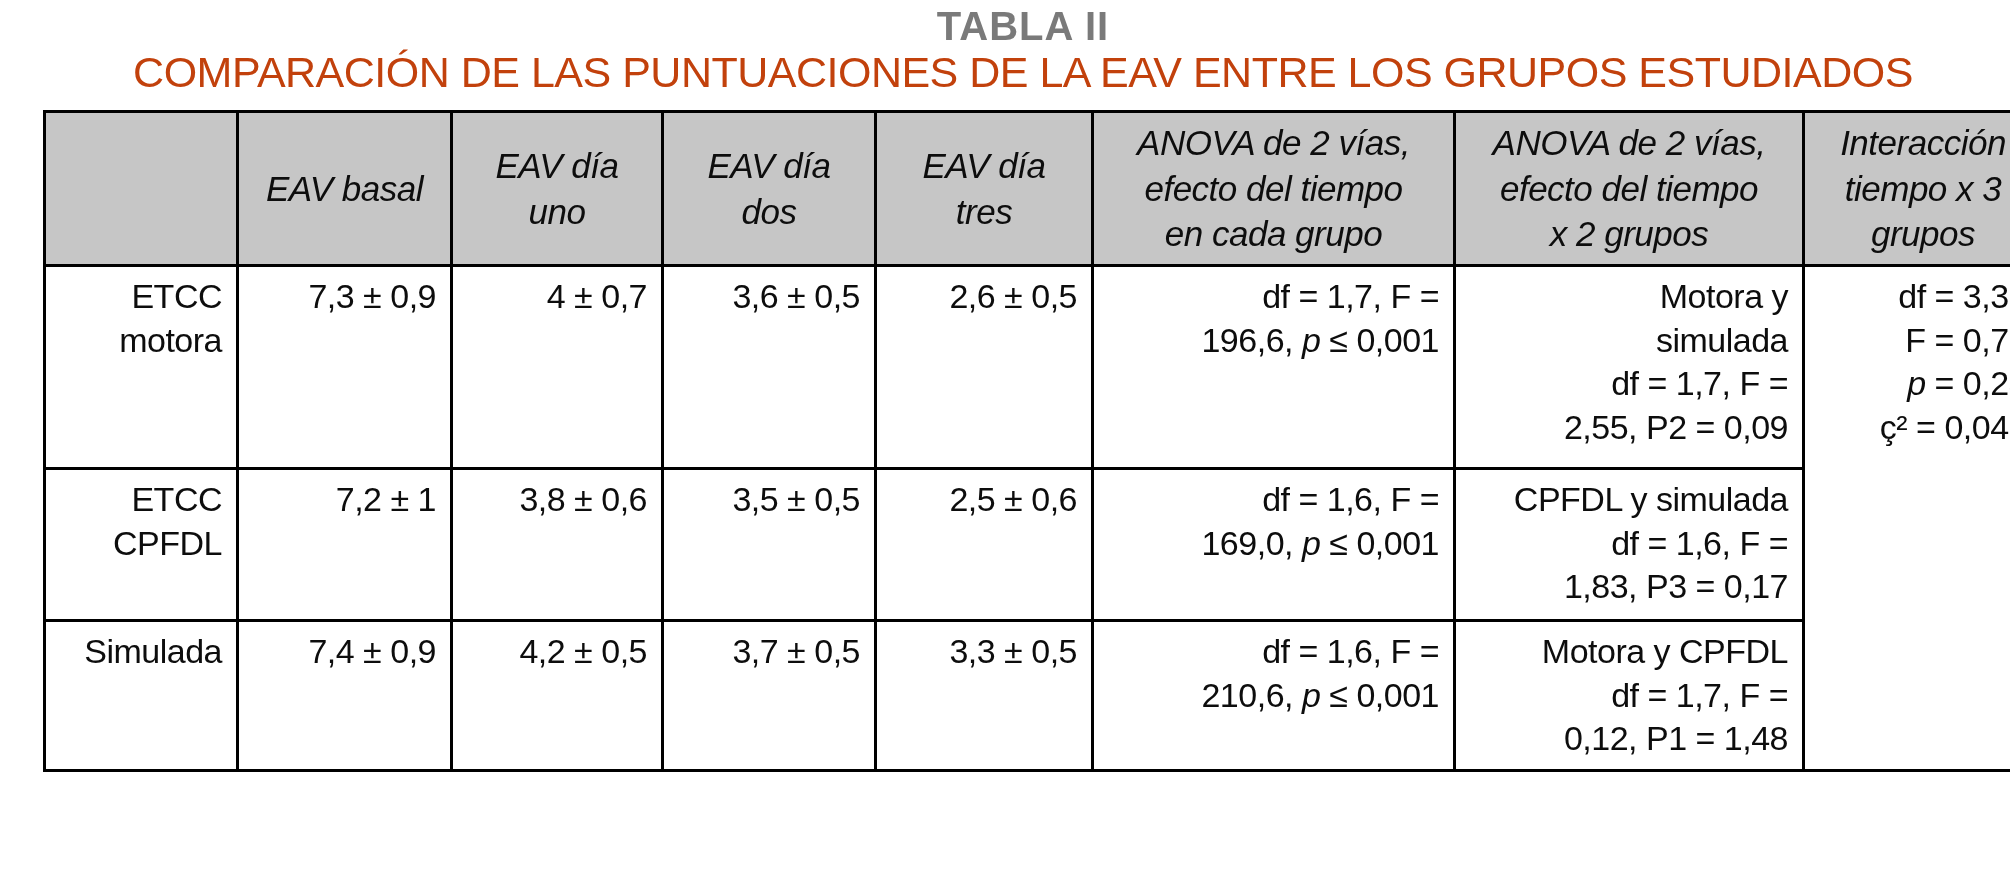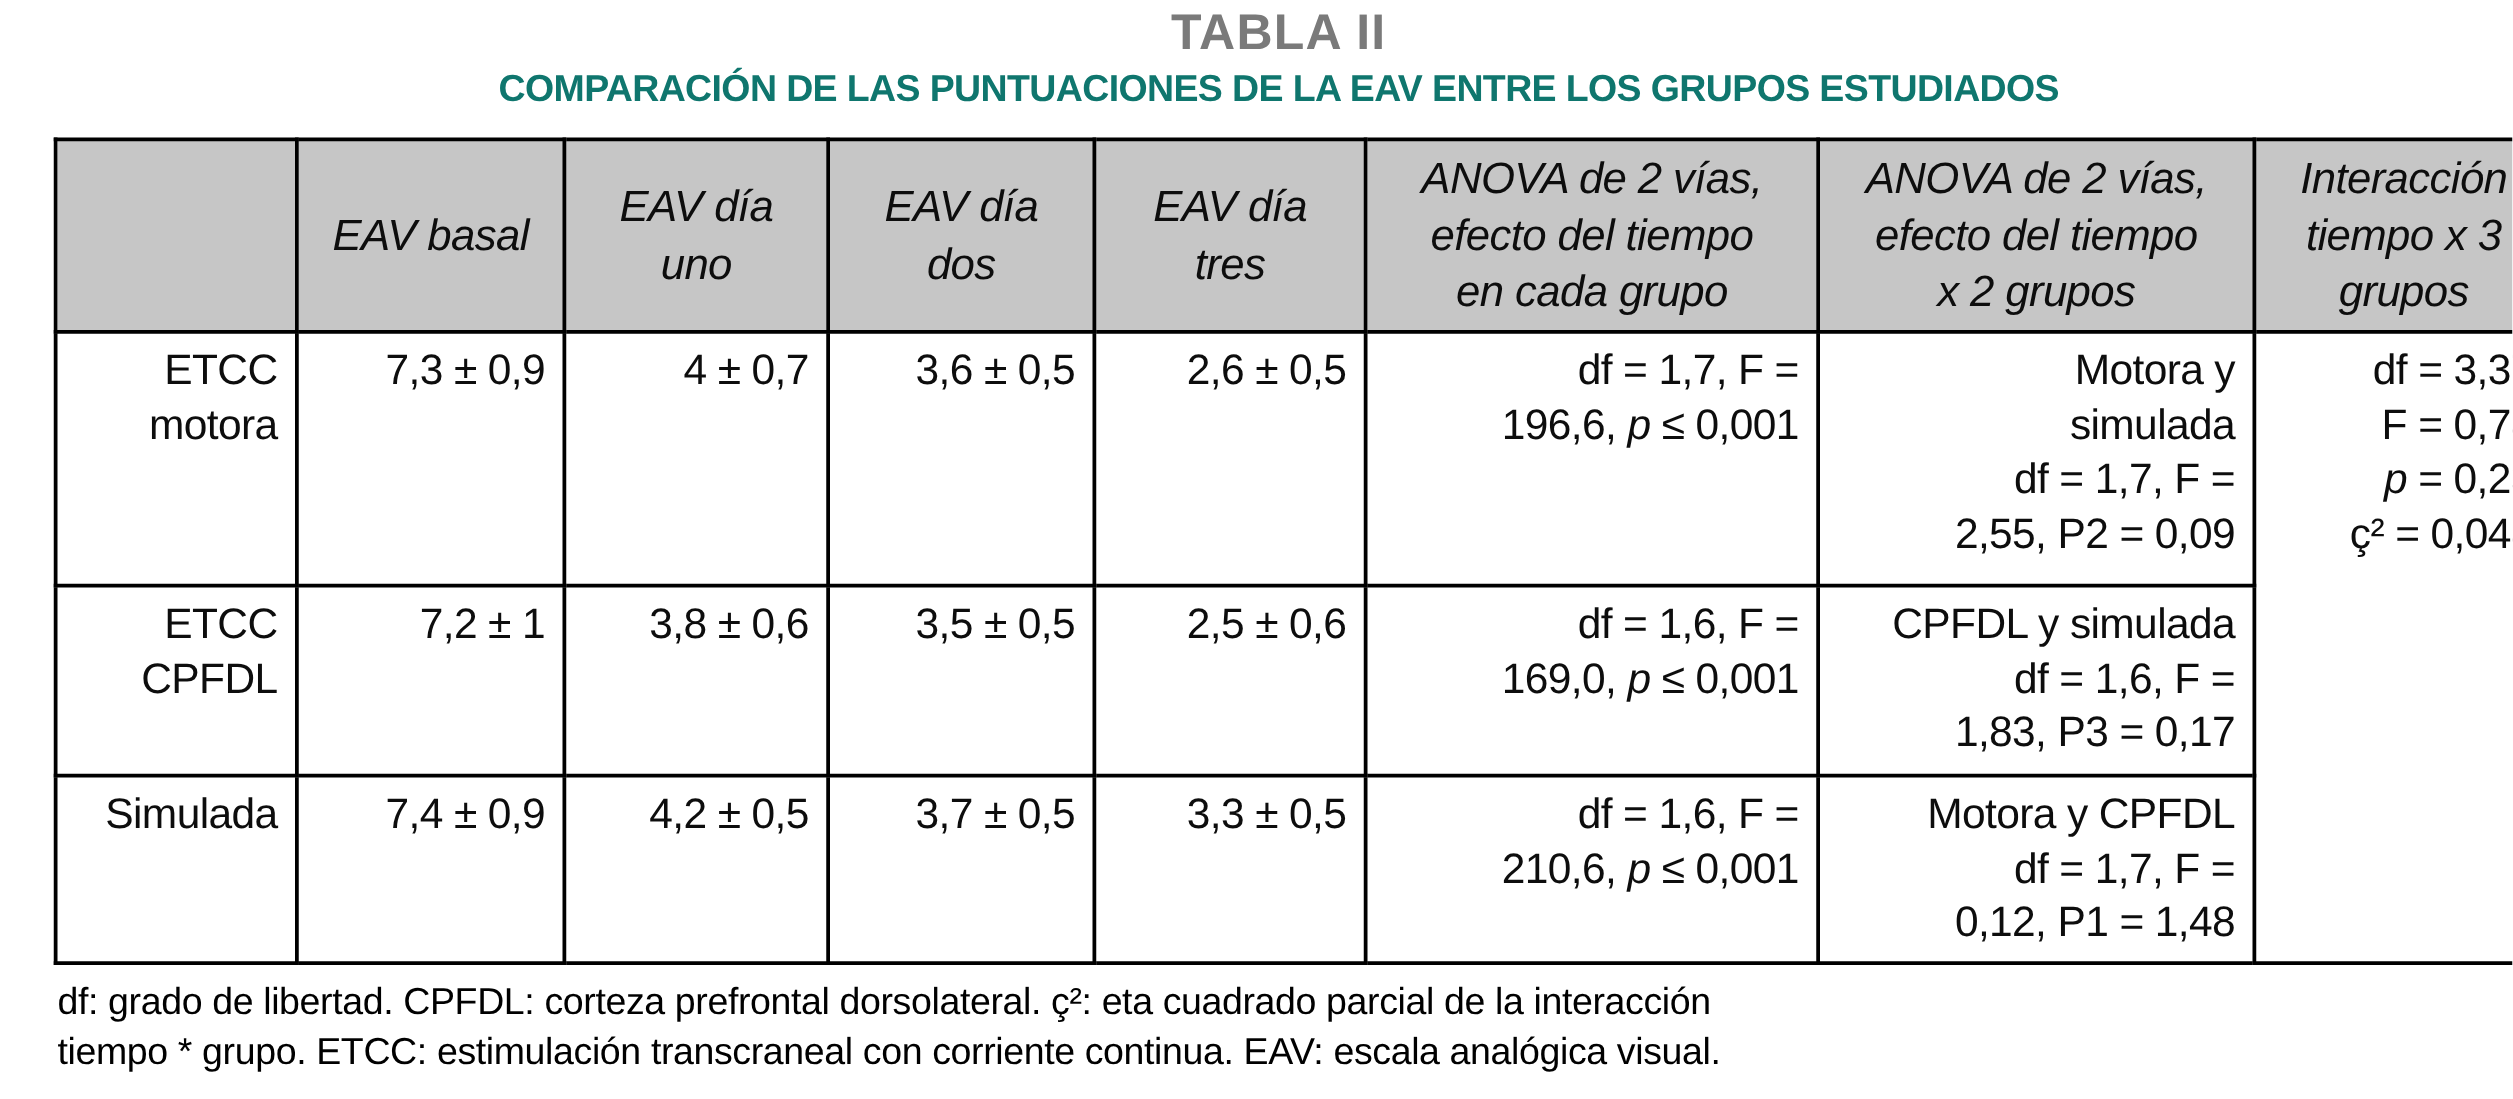--- a/index.html
+++ b/index.html
@@ -17,24 +17,24 @@
   .title {
     text-align: center;
     font-size: 40px;
     line-height: 44px;
     font-weight: bold;
     letter-spacing: 1px;
     color: var(--title-gray, #7a7a7a);
   }
   .subtitle {
     text-align: center;
-    font-size: 30px;
+    font-size: 43px;
     line-height: 48px;
-    font-weight: bold;
-    color: #0f766e;
+    font-weight: normal;
+    color: #c2410c;
     letter-spacing: -0.5px;
   }
   table.results {
     border-collapse: collapse;
     table-layout: fixed;
     margin: 14px 0 0 7px;
     width: 1998px;
   }
   table.results th, table.results td {
     border: 3px solid var(--border, #000000);
@@ -145,16 +145,14 @@
       <td>7,4 ± 0,9</td>
       <td>4,2 ± 0,5</td>
       <td>3,7 ± 0,5</td>
       <td>3,3 ± 0,5</td>
       <td><div class="rt-line">df = 1,6, F =</div><div class="rt-line">210,6, <span style="font-style: italic;">p</span> ≤ 0,001</div></td>
       <td><div class="rt-line">Motora y CPFDL</div><div class="rt-line">df = 1,7, F =</div><div class="rt-line">0,12, P1 = 1,48</div></td>
     </tr>
   </tbody>
     </table>
 
-  <div class="footnote">df: grado de libertad. CPFDL: corteza prefrontal dorsolateral. ç²: eta cuadrado parcial de la interacción
-tiempo * grupo. ETCC: estimulación transcraneal con corriente continua. EAV: escala analógica visual.</div>
 
 </div>
 
 </body></html>

